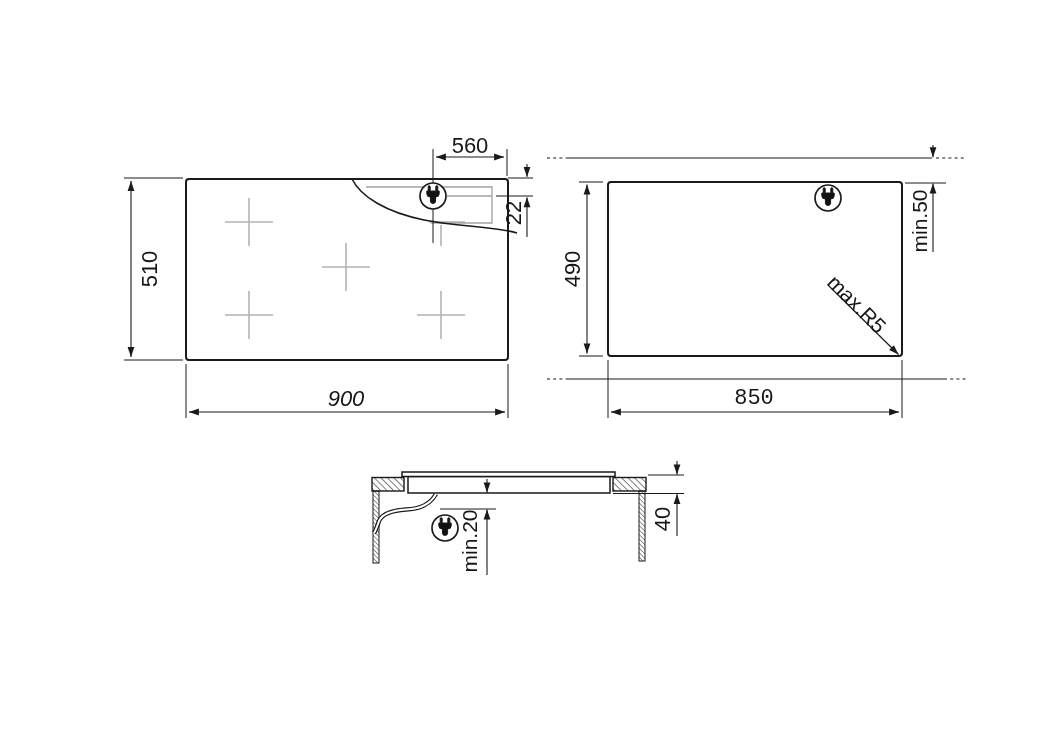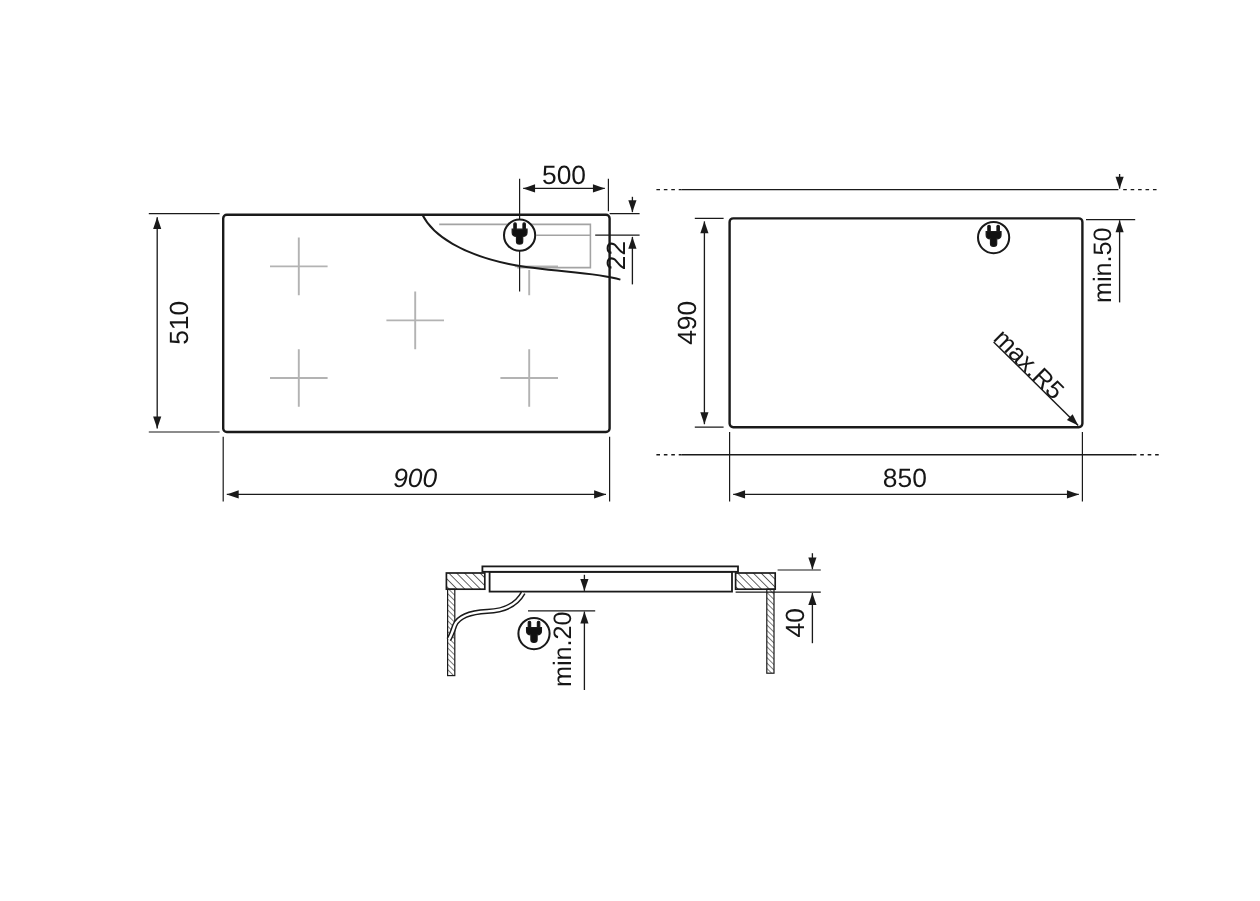--- a/index.html
+++ b/index.html
@@ -118,27 +118,27 @@
       <line x1="677" y1="536" x2="677" y2="494.2" stroke-width="1.1" marker-end="url(#arw)"></line>
 
       <use href="#plug-def" transform="translate(445,528)"></use>
     </g>
   </svg>
 
   <div class="dim-label rot-ccw" style="left:150px;top:269px;">510</div>
 
   <div class="dim-label" style="left:346px;top:399px;font-style:italic;">900</div>
 
-  <div class="dim-label" style="left:470px;top:146px;">500</div>
+  <div class="dim-label" style="left:470px;top:146px;">560</div>
 
   <div class="dim-label rot-ccw" style="left:514px;top:213px;">22</div>
 
   <div class="dim-label rot-ccw" style="left:573px;top:269px;">490</div>
 
-  <div class="dim-label" style="left:754px;top:399px;">850</div>
+  <div class="dim-label" style="left:754px;top:399px;font-family:Liberation Mono, monospace;">850</div>
 
   <div class="dim-label rot-ccw small-cap" style="left:919px;top:221px;">min.50</div>
 
   <div class="dim-label rot-45 small-cap" style="left:857px;top:304px;">max.R5</div>
 
   <div class="dim-label rot-ccw small-cap" style="left:469px;top:541px;">min.20</div>
 
   <div class="dim-label rot-ccw" style="left:663px;top:519px;">40</div>
 </div>
 

